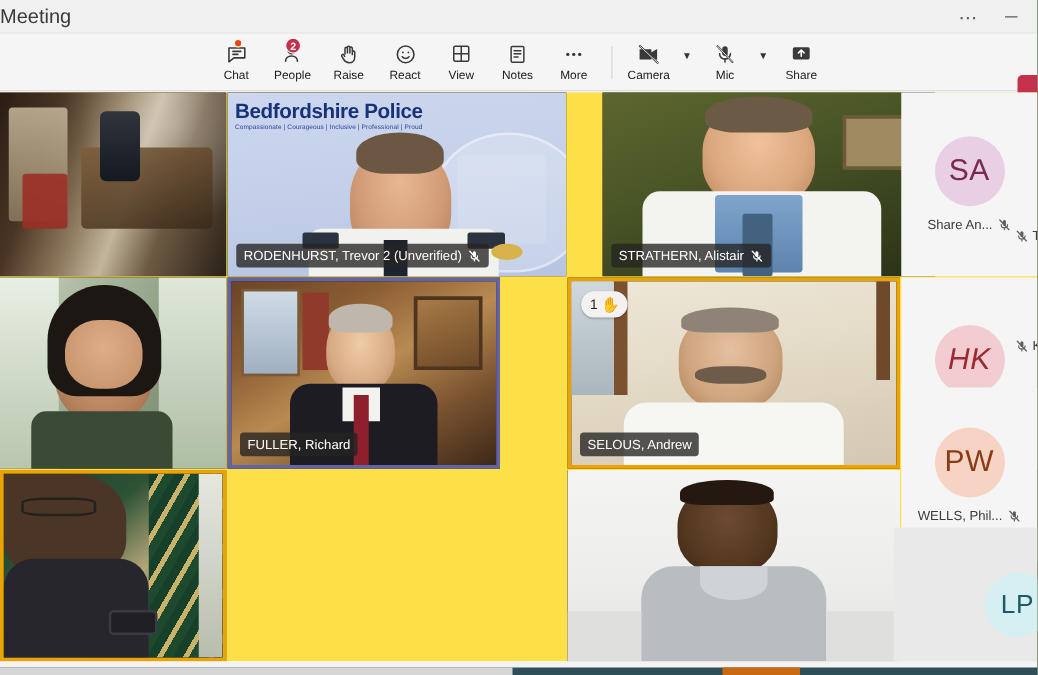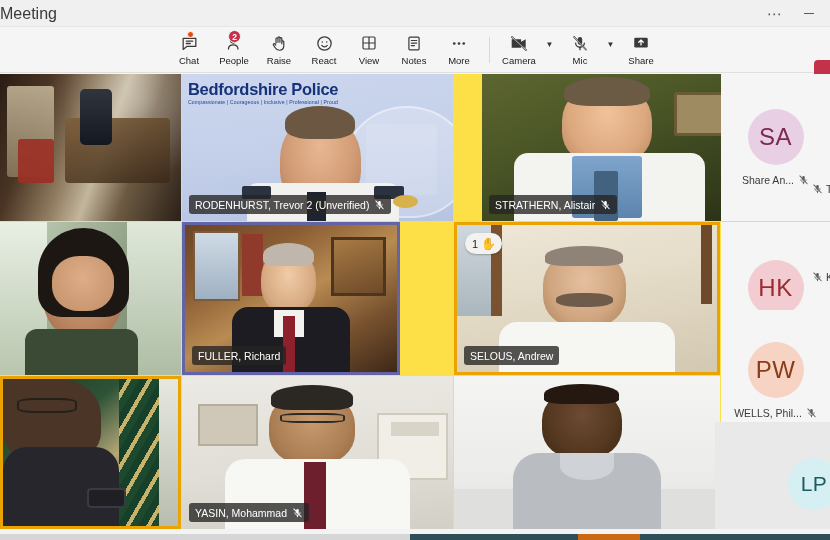--- a/index.html
+++ b/index.html
@@ -402,49 +402,20 @@
              background:#26262c; border-radius:24px 24px 0 0;"></div>
         <div style="position:absolute; left:48%; top:74%; width:22%; height:14%;
              background:#1f1f24; border-radius:4px; border:2px solid #3a3a42;"></div>
       </div>
       <div class="namebar" style="left:-30px;">
         <span class="nm"></span>
 
       </div>
     </div>
 
-    <div class="tile" style="left:182px; top:302px; width:271px; height:153px;">
-      <div class="vid" style="background:linear-gradient(175deg,#eceae4 0%,#e0ded6 58%,#d2cfc6 100%);">
-        <div style="position:absolute; right:2%; top:24%; width:26%; height:44%;
-             background:#f0eee6; border:2px solid #cfcabc;"></div>
-        <div style="position:absolute; right:5%; top:30%; width:18%; height:9%; background:#d8d4c8;"></div>
-        <div style="position:absolute; left:6%; top:18%; width:22%; height:28%;
-             background:#cfc8b8; border:2px solid #b6ae9d;"></div>
-        <div style="position:absolute; left:32%; top:10%; width:32%; height:48%;
-             background:radial-gradient(ellipse at 50% 40%, #c89a6f 0%, #ad7f55 62%, #8d6440 100%);
-             border-radius:46% 46% 42% 42%;"></div>
-        <div style="position:absolute; left:33%; top:6%; width:30%; height:16%;
-             background:#2b2722; border-radius:50% 50% 26% 26%;"></div>
-        <div style="position:absolute; left:36%; top:24%; width:24%; height:7%;
-             border:2.2px solid #2d2a26; border-radius:28%;"></div>
-        <div style="position:absolute; left:16%; top:54%; width:68%; height:50%;
-             background:#f7f7f4; border-radius:20px 20px 0 0;"></div>
-        <div style="position:absolute; left:45%; top:56%; width:8%; height:48%;
-             background:#6d1f2e;"></div>
-      </div>
-      <div class="namebar">
-        <span class="nm">YASIN, Mohammad</span>
-        <svg class="mic-off" viewBox="0 0 24 24" fill="none" stroke="#fff" stroke-width="2">
-          <rect x="9.3" y="3.4" width="5.4" height="10" rx="2.7" fill="#fff" stroke="none"></rect>
-          <path d="M6.4 11.4c0 3 2.5 5.4 5.6 5.4s5.6-2.4 5.6-5.4" stroke-linecap="round"></path>
-          <path d="M12 17v3.2" stroke-linecap="round"></path>
-          <path d="M4 3.2l16 17" stroke="#fff" stroke-width="2.3" stroke-linecap="round"></path>
-        </svg>
-      </div>
-    </div>
 
     <div class="tile" style="left:454px; top:302px; width:266px; height:153px;">
       <div class="vid" style="background:linear-gradient(180deg,#f4f4f2 0%,#ececea 62%,#e2e2e0 100%);">
         <div style="position:absolute; left:33%; top:8%; width:30%; height:46%;
              background:radial-gradient(ellipse at 50% 38%, #6d4a33 0%, #54381f 60%, #3d2715 100%);
              border-radius:46% 46% 42% 42%;"></div>
         <div style="position:absolute; left:34%; top:5%; width:28%; height:13%;
              background:#241811; border-radius:50% 50% 24% 24%;"></div>
         <div style="position:absolute; left:22%; top:50%; width:56%; height:54%;
              background:#b9bcc0; border-radius:26px 26px 0 0;"></div>
@@ -463,21 +434,21 @@
         <span class="aname">Share An...</span>
         <svg class="mic-off-dark" viewBox="0 0 24 24" fill="none" stroke="#605e5c" stroke-width="2">
           <rect x="9.3" y="3.4" width="5.4" height="10" rx="2.7" fill="#605e5c" stroke="none"></rect>
           <path d="M6.4 11.4c0 3 2.5 5.4 5.6 5.4s5.6-2.4 5.6-5.4" stroke-linecap="round"></path>
           <path d="M12 17v3.2" stroke-linecap="round"></path>
           <path d="M4 3.2l16 17" stroke="#605e5c" stroke-width="2.2" stroke-linecap="round"></path>
         </svg>
       </div>
     </div>
 
-    <div class="atile" style="left:721px; top:148px; width:109px; height:153px;">
+    <div class="atile" style="left:721px; top:148px; width:109px; height:153px;font-style:italic;">
       <div class="avatar" style="width:56px; height:56px; background:#f2ccd0; color:#9b2b33;">HK</div>
       <div class="arow">
         <span class="aname">Hana Khan ...</span>
         <svg class="mic-off-dark" viewBox="0 0 24 24" fill="none" stroke="#605e5c" stroke-width="2">
           <rect x="9.3" y="3.4" width="5.4" height="10" rx="2.7" fill="#605e5c" stroke="none"></rect>
           <path d="M6.4 11.4c0 3 2.5 5.4 5.6 5.4s5.6-2.4 5.6-5.4" stroke-linecap="round"></path>
           <path d="M12 17v3.2" stroke-linecap="round"></path>
           <path d="M4 3.2l16 17" stroke="#605e5c" stroke-width="2.2" stroke-linecap="round"></path>
         </svg>
       </div>

